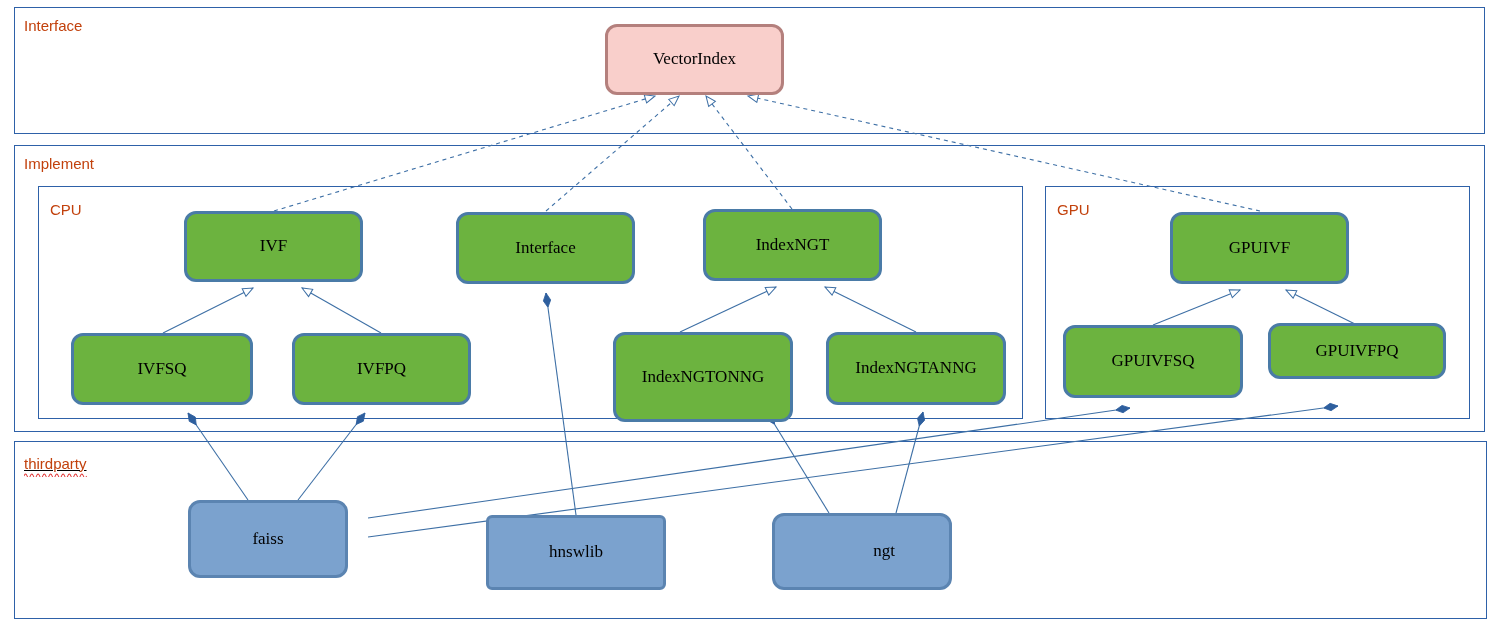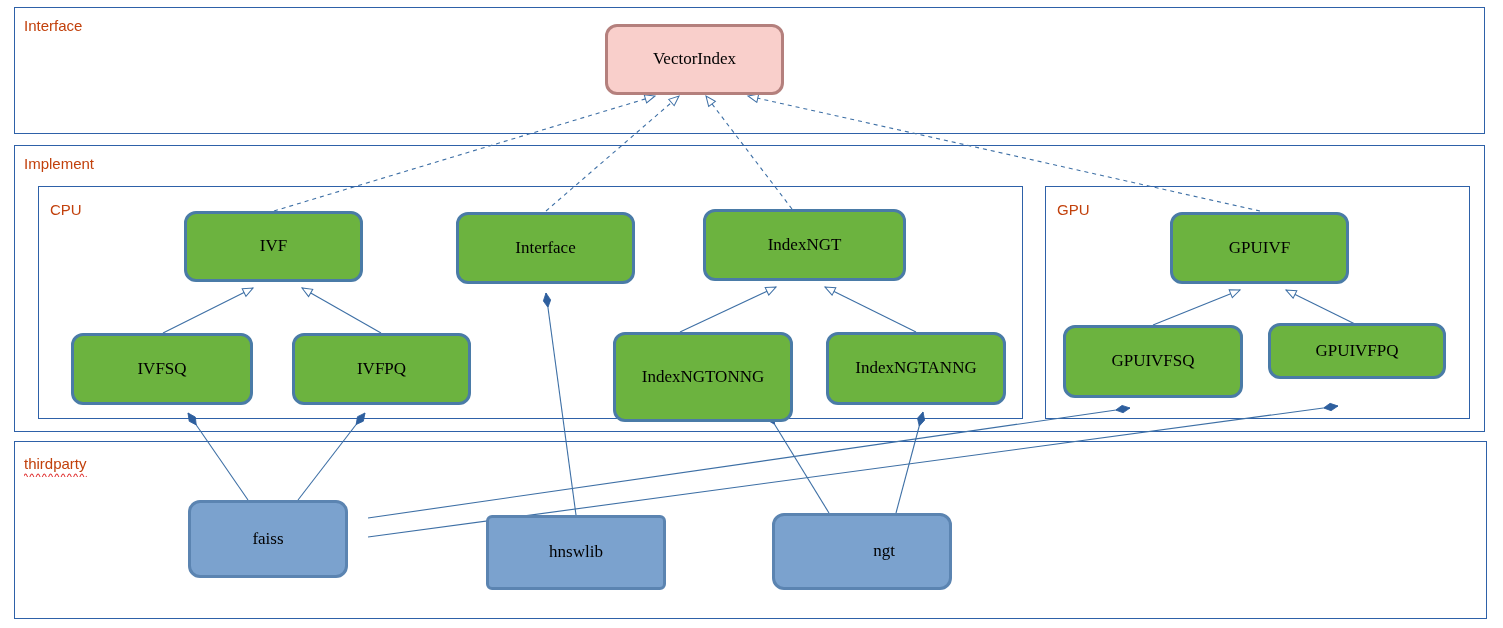--- a/index.html
+++ b/index.html
@@ -23,20 +23,21 @@
   }
   .group-label {
     position: absolute;
     font-family: "Liberation Sans", "DejaVu Sans", sans-serif;
     font-size: 15px;
     color: #c2410c;
     white-space: nowrap;
     letter-spacing: 0px;
   }
   .group-label.misspelled {
+    text-decoration: underline;
     text-decoration-color: #000000;
     text-decoration-thickness: 1px;
   }
   .squiggle {
     position: absolute;
     left: 0;
     bottom: -5px;
     width: 100%;
     height: 5px;
   }
@@ -147,21 +148,21 @@
   </div>
 
   <div class="node impl" style="left:184px; top:211px; width:179px; height:71px;">
     <span>IVF</span>
   </div>
 
   <div class="node impl" style="left:456px; top:212px; width:179px; height:72px;">
     <span>Interface</span>
   </div>
 
-  <div class="node impl" style="left:703px; top:209px; width:203px; height:72px;">
+  <div class="node impl" style="left:703px; top:209px; width:179px; height:72px;">
     <span>IndexNGT</span>
   </div>
 
   <div class="node impl" style="left:1170px; top:212px; width:179px; height:72px;">
     <span>GPUIVF</span>
   </div>
 
   <div class="node impl" style="left:71px; top:333px; width:182px; height:72px;">
     <span>IVFSQ</span>
   </div>

